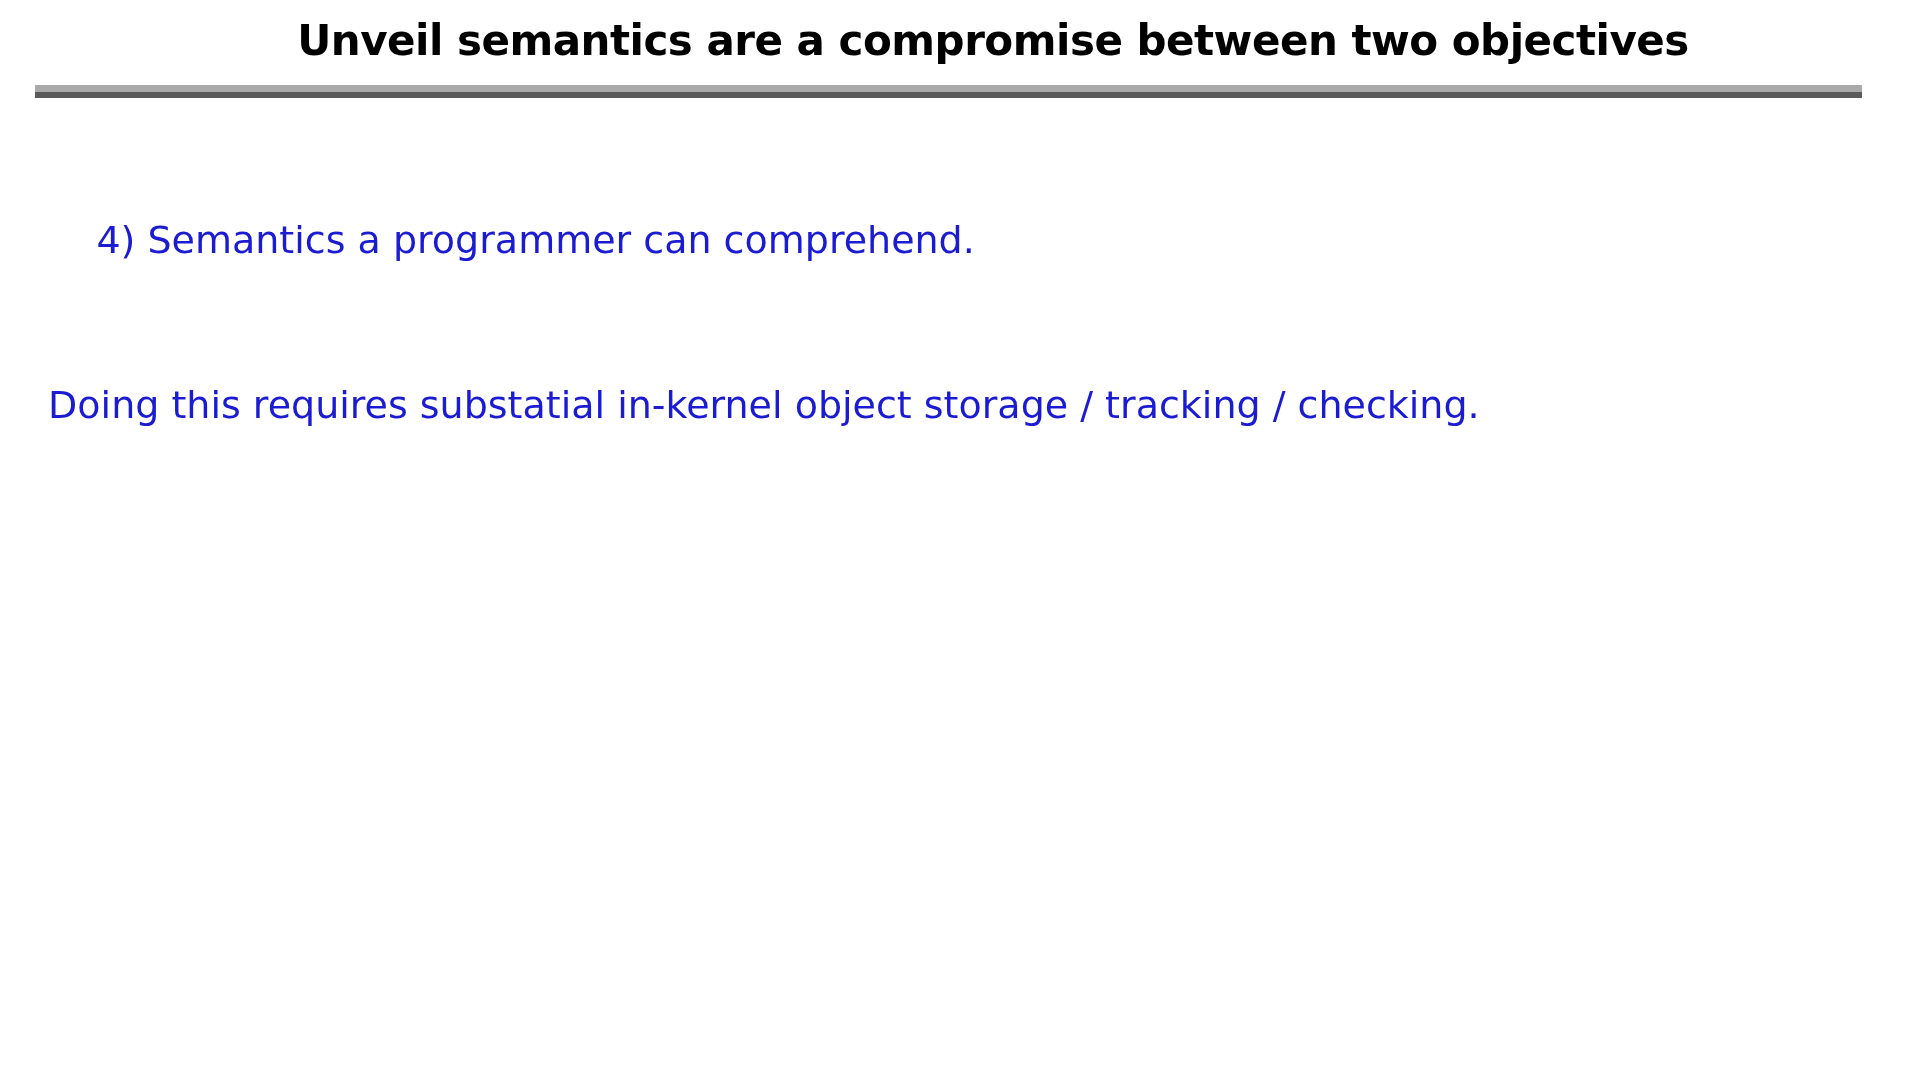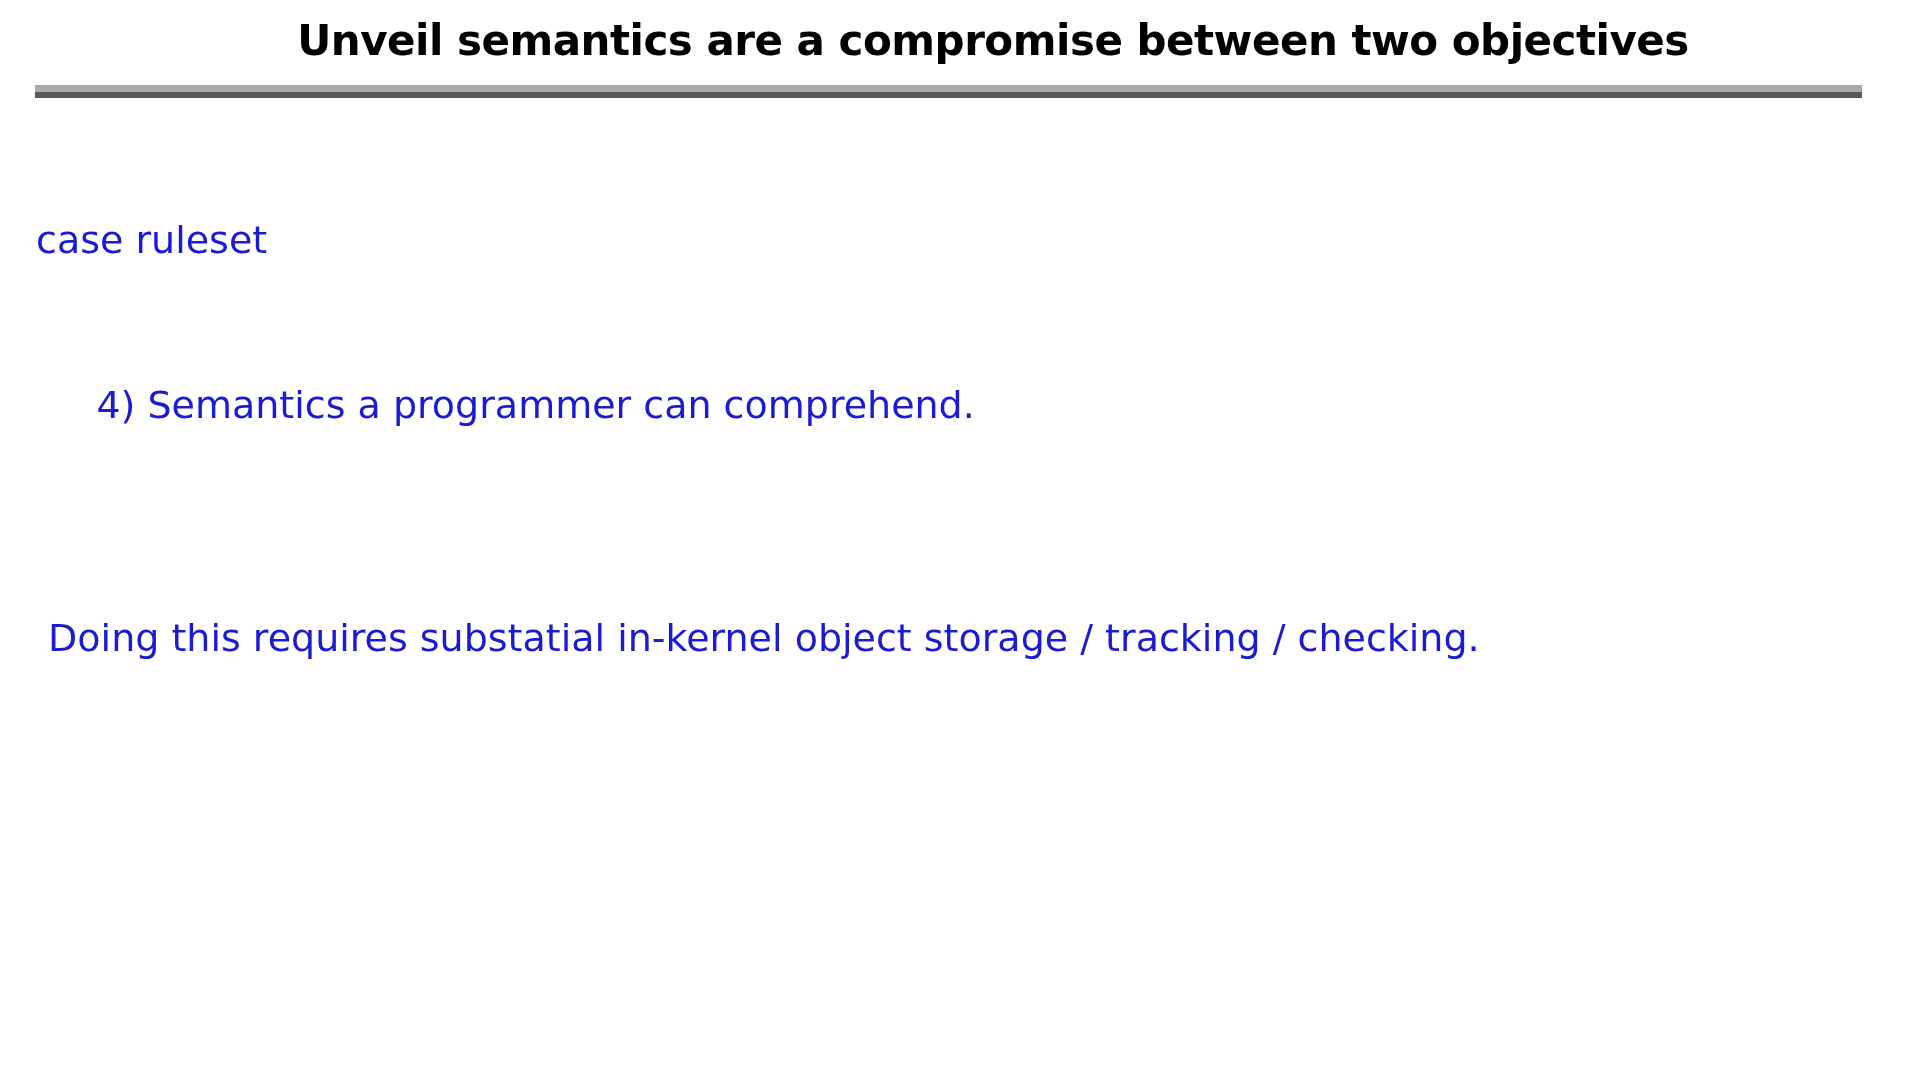--- a/index.html
+++ b/index.html
@@ -44,34 +44,32 @@
     width: 1880px;
     color: #1b1bd2;
     font-size: 38px;
     line-height: 55px;
     white-space: pre;
   }
   .line {
     height: 55px;
   }
   .line.gap {
-    margin-top: 68px;
   }
 </style>
 </head>
 <body>
 
 <div class="slide">
 
   <div class="slide-title">Unveil semantics are a compromise between two objectives</div>
 
   <div class="divider"></div>
 
   <div class="slide-body">
-    <div class="line">case ruleset</div>
     <div class="line">     4) Semantics a programmer can comprehend.</div>
     <div class="line gap"> Doing this requires substatial in-kernel object storage / tracking / checking.</div>
     
     
     
     
     
     
     
   </div>

